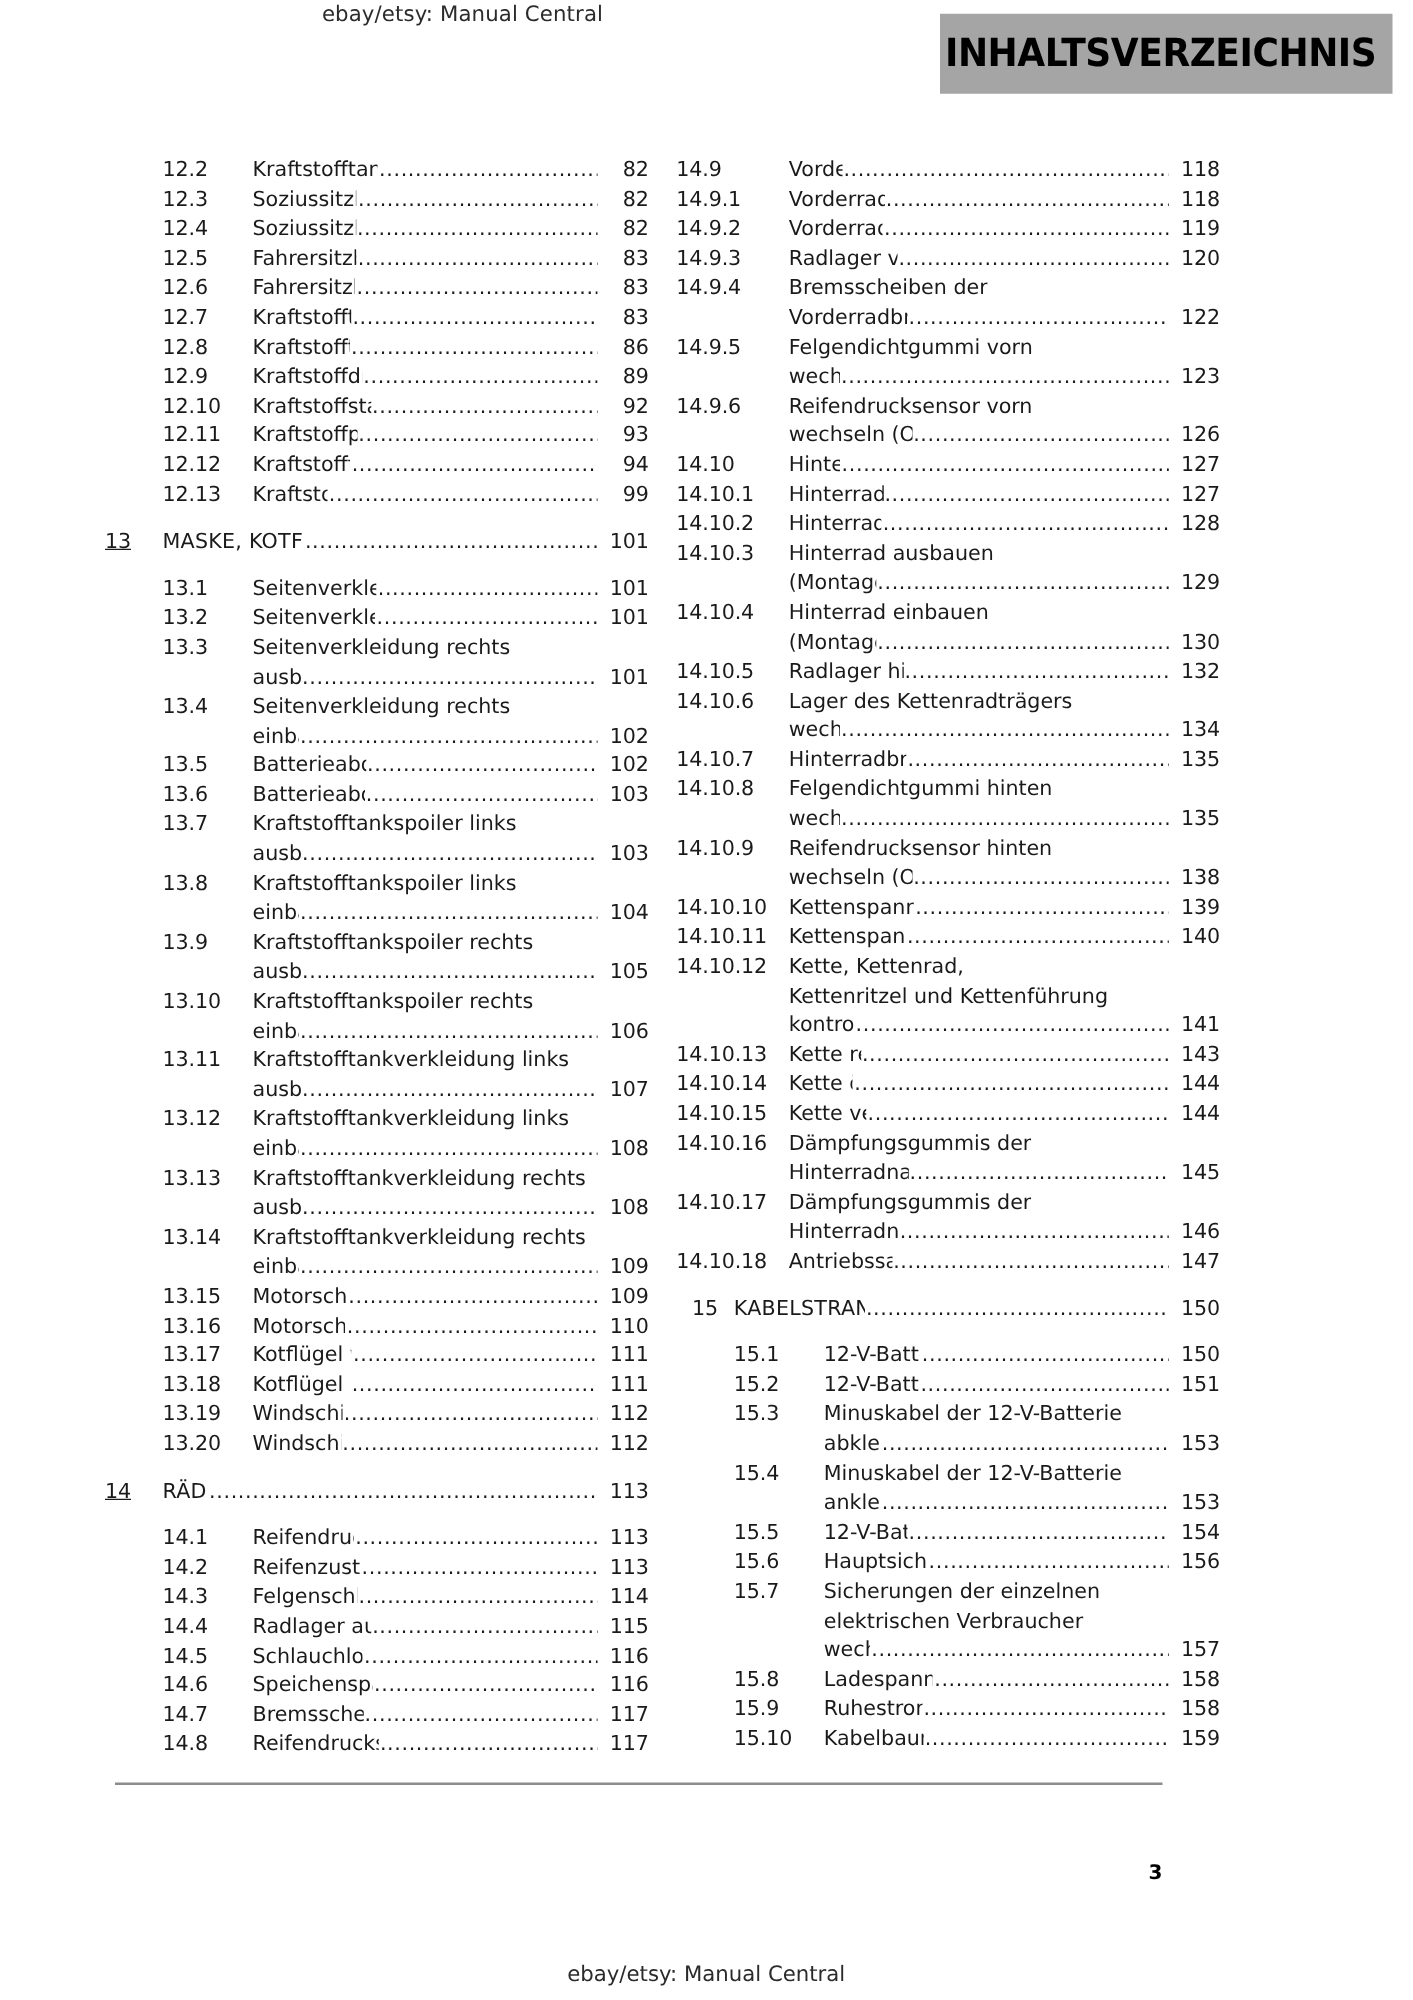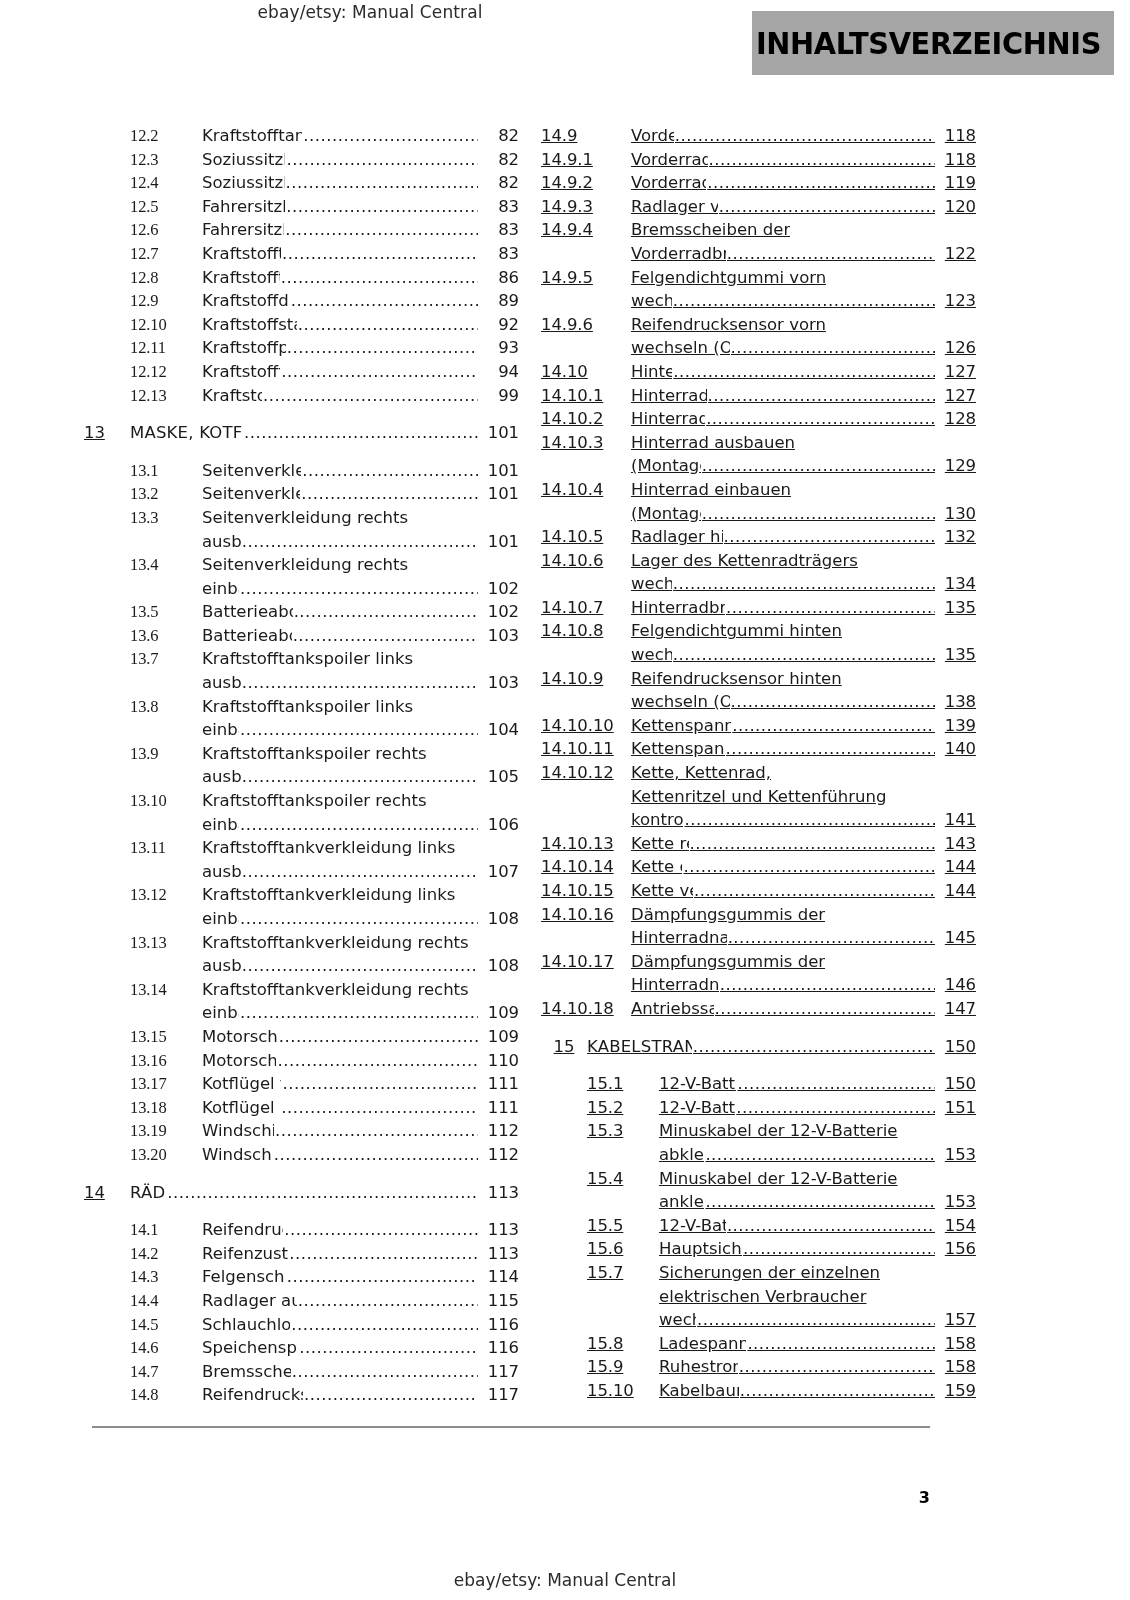--- a/index.html
+++ b/index.html
@@ -69,42 +69,42 @@
     top: 124px;
     left: 0;
     width: 1130px;
     display: flex;
   }
   .col {
     width: 435px;
     position: relative;
   }
   .col-left  { margin-left: 84px; }
-  .col-right { margin-left: 22px; text-decoration: underline; }
+  .col-right { margin-left: 22px; }
 
   
   .toc-row {
     display: flex;
     align-items: flex-start;
     font-size: 16.5px;
     line-height: 23.6px;
   }
   .toc-row.chapter {
     margin-top: 14px;
     margin-bottom: 14px;
   }
 
   .num {
     flex: 0 0 auto;
     white-space: nowrap;
     letter-spacing: -0.1px;
   }
   
   .col-left  .chapter .num { width: 46px; text-decoration: underline; }
-  .col-left  .entry   .num { width: 72px; margin-left: 46px; font-family: Liberation Serif, serif; }
+  .col-left  .entry   .num { width: 72px; margin-left: 46px; }
   .col-right .chapter .num { width: 46px; text-align: center; }
   .col-right .entry   .num { width: 72px; margin-left: 46px; }
   .col-right .entry.lvl2 .num { width: 90px; margin-left: 0px; }
   .col-right .entry.lvl3 .num { width: 90px; margin-left: 0px; }
 
   .body-col {
     flex: 1 1 auto;
     min-width: 0;
   }
   .line {

